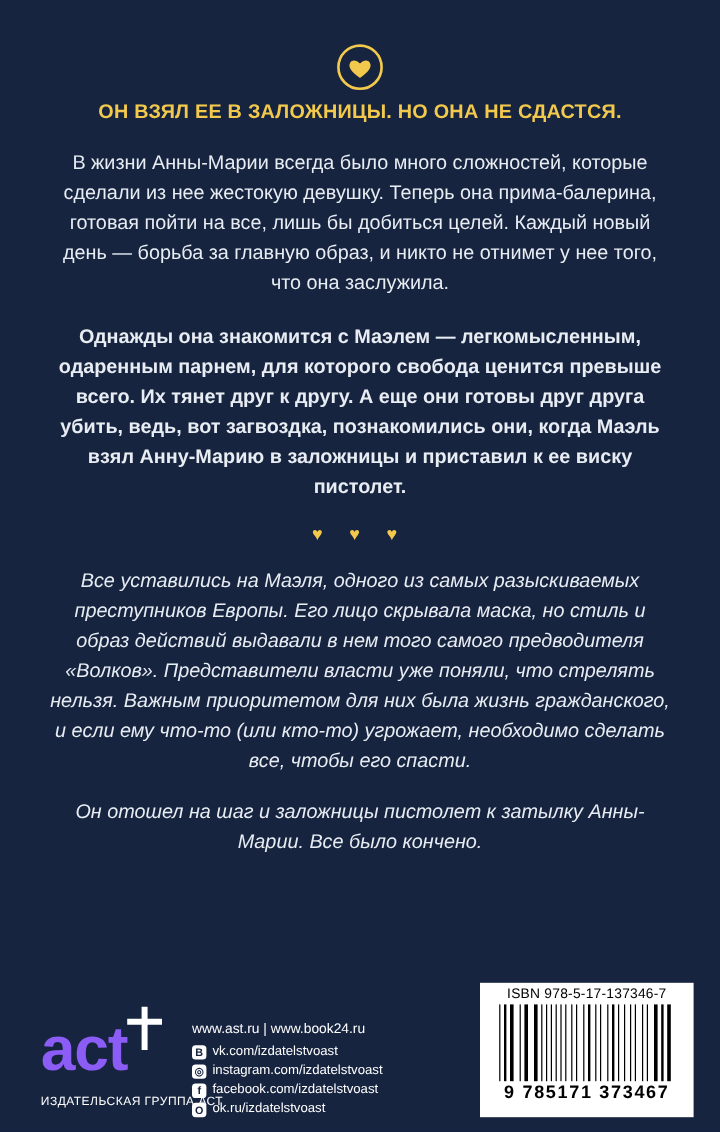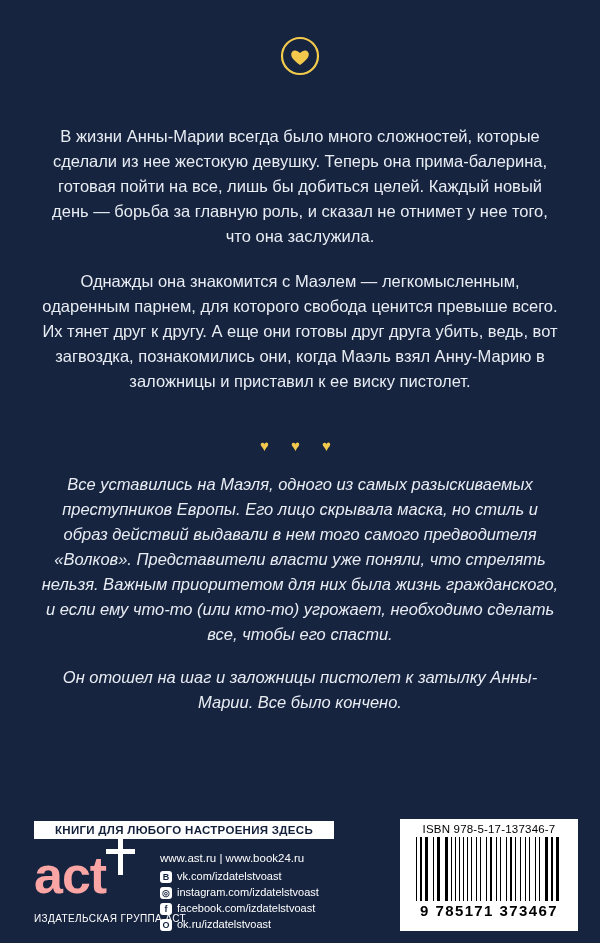--- a/index.html
+++ b/index.html
@@ -48,21 +48,21 @@
     position: absolute;
     top: 124px;
     left: 40px;
     width: 520px;
     text-align: center;
     color: #e8ecf3;
     font-size: 16.5px;
     line-height: 25px;
   }
   .blurb p { margin: 0 0 20px 0; }
-  .blurb p:last-child { margin-bottom: 14px; }
+  .blurb p:last-child { margin-bottom: 14px; font-weight: bold; }
 
   .hearts {
     position: absolute;
     top: 437px;
     left: 0;
     width: 600px;
     text-align: center;
     color: #f2c94c;
     font-size: 15px;
     letter-spacing: 9px;
@@ -102,21 +102,21 @@
     letter-spacing: 0.3px;
     text-align: center;
     padding: 3px 4px;
     box-sizing: border-box;
   }
   .ast-logo {
     position: absolute;
     left: 34px;
     top: 34px;
     width: 112px;
-    color: #fca5a5;
+    color: #8b5cf6;
   }
   .ast-word {
     font-size: 52px;
     font-weight: bold;
     line-height: 52px;
     letter-spacing: -1px;
   }
   .ast-cross {
     position: absolute;
     left: 68px;
@@ -201,36 +201,36 @@
 
 <div class="page">
 
   <div class="logo-mark">
     <svg width="46" height="40" viewBox="0 0 46 40" xmlns="http://www.w3.org/2000/svg" aria-hidden="true">
       <circle cx="23" cy="20" r="18" fill="none" stroke="#f2c94c" stroke-width="2.2"></circle>
       <path d="M23 29 C15 23.5 13 19.5 14.8 16.3 C16.3 13.6 20 13.7 23 17 C26 13.7 29.7 13.6 31.2 16.3 C33 19.5 31 23.5 23 29 Z" fill="#f2c94c"></path>
     </svg>
   </div>
 
+  <div class="tagline">ОН ВЗЯЛ ЕЕ В ЗАЛОЖНИЦЫ. НО ОНА НЕ СДАСТСЯ.</div>
 
   <div class="blurb">
-    <p>В жизни Анны-Марии всегда было много сложностей, которые сделали из нее жестокую девушку. Теперь она прима-балерина, готовая пойти на все, лишь бы добиться целей. Каждый новый день — борьба за главную роль, и сказал не отнимет у нее того, что она заслужила.</p>
+    <p>В жизни Анны-Марии всегда было много сложностей, которые сделали из нее жестокую девушку. Теперь она прима-балерина, готовая пойти на все, лишь бы добиться целей. Каждый новый день — борьба за главную образ, и никто не отнимет у нее того, что она заслужила.</p>
     <p>Однажды она знакомится с Маэлем — легкомысленным, одаренным парнем, для которого свобода ценится превыше всего. Их тянет друг к другу. А еще они готовы друг друга убить, ведь, вот загвоздка, познакомились они, когда Маэль взял Анну-Марию в заложницы и приставил к ее виску пистолет.</p>
   </div>
 
   <div class="hearts">♥ ♥ ♥</div>
 
   <div class="excerpt">
     <p>Все уставились на Маэля, одного из самых разыскиваемых преступников Европы. Его лицо скрывала маска, но стиль и образ действий выдавали в нем того самого предводителя «Волков». Представители власти уже поняли, что стрелять нельзя. Важным приоритетом для них была жизнь гражданского, и если ему что-то (или кто-то) угрожает, необходимо сделать все, чтобы его спасти.</p>
     <p>Он отошел на шаг и заложницы пистолет к затылку Анны-Марии. Все было кончено.</p>
   </div>
 
   <div class="footer">
 
-    <div class="footer-banner">КНИГИ ДЛЯ ЛЮБОГО НАСТРОЕНИЯ ЗДЕСЬ</div>
 
     <div class="ast-logo">
       <div class="ast-word">act</div>
       <svg class="ast-cross" width="36" height="40" viewBox="0 0 36 40" aria-hidden="true">
         <path d="M16 2 L21 2 L21 12 L33 12 L33 17 L21 17 L21 38 L16 38 L16 17 L4 17 L4 12 L16 12 Z" fill="#ffffff"></path>
       </svg>
     </div>
     <div class="ast-sub">ИЗДАТЕЛЬСКАЯ ГРУППА АСТ</div>
 
     <div class="contacts">

